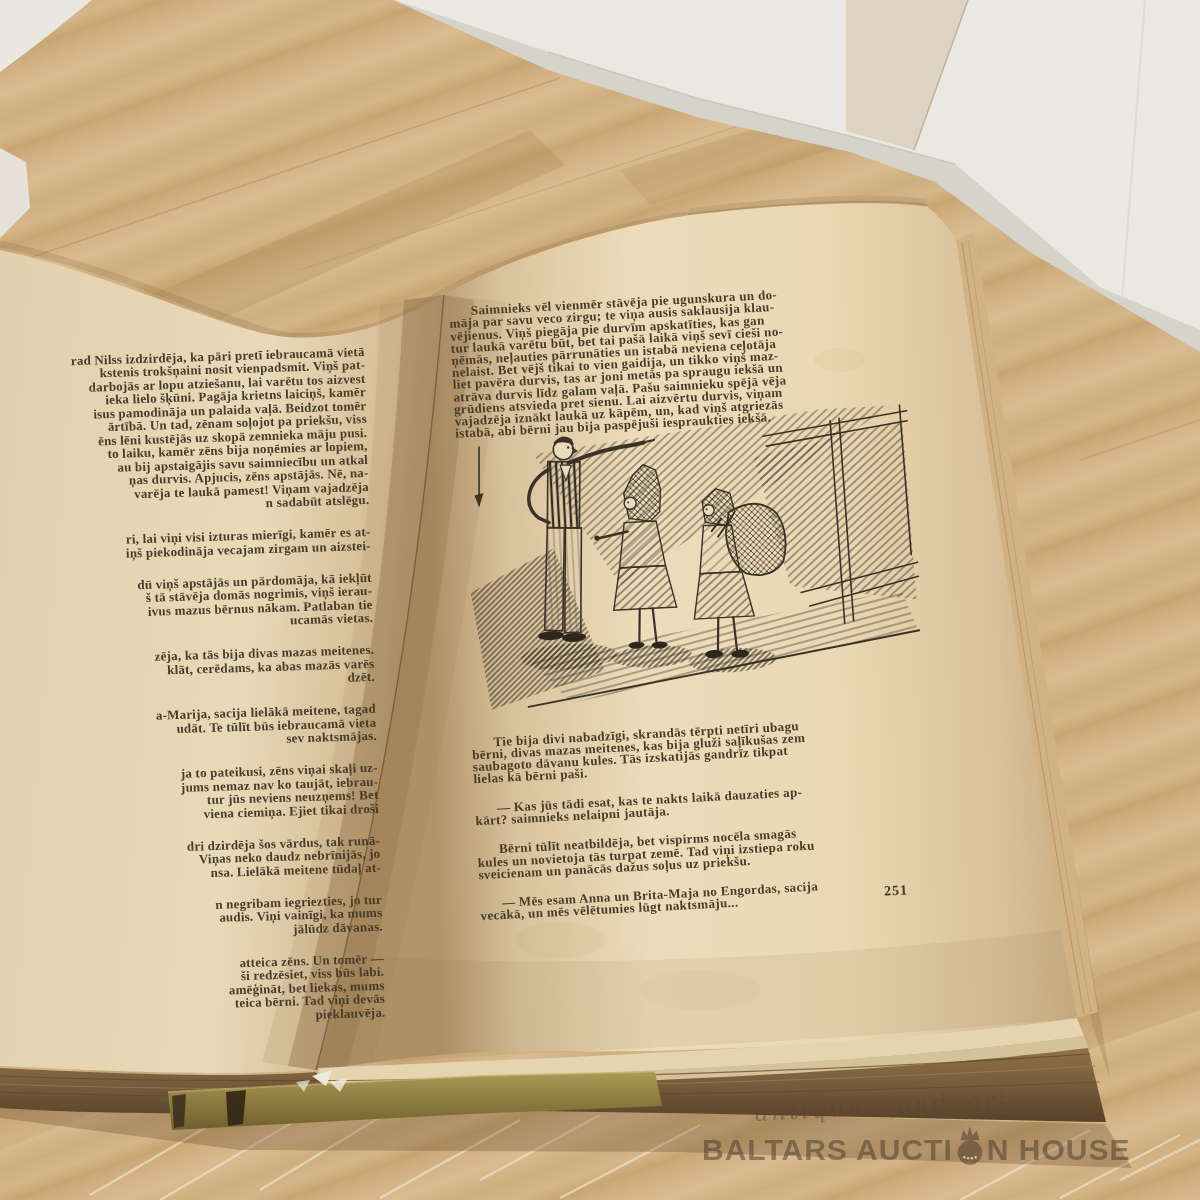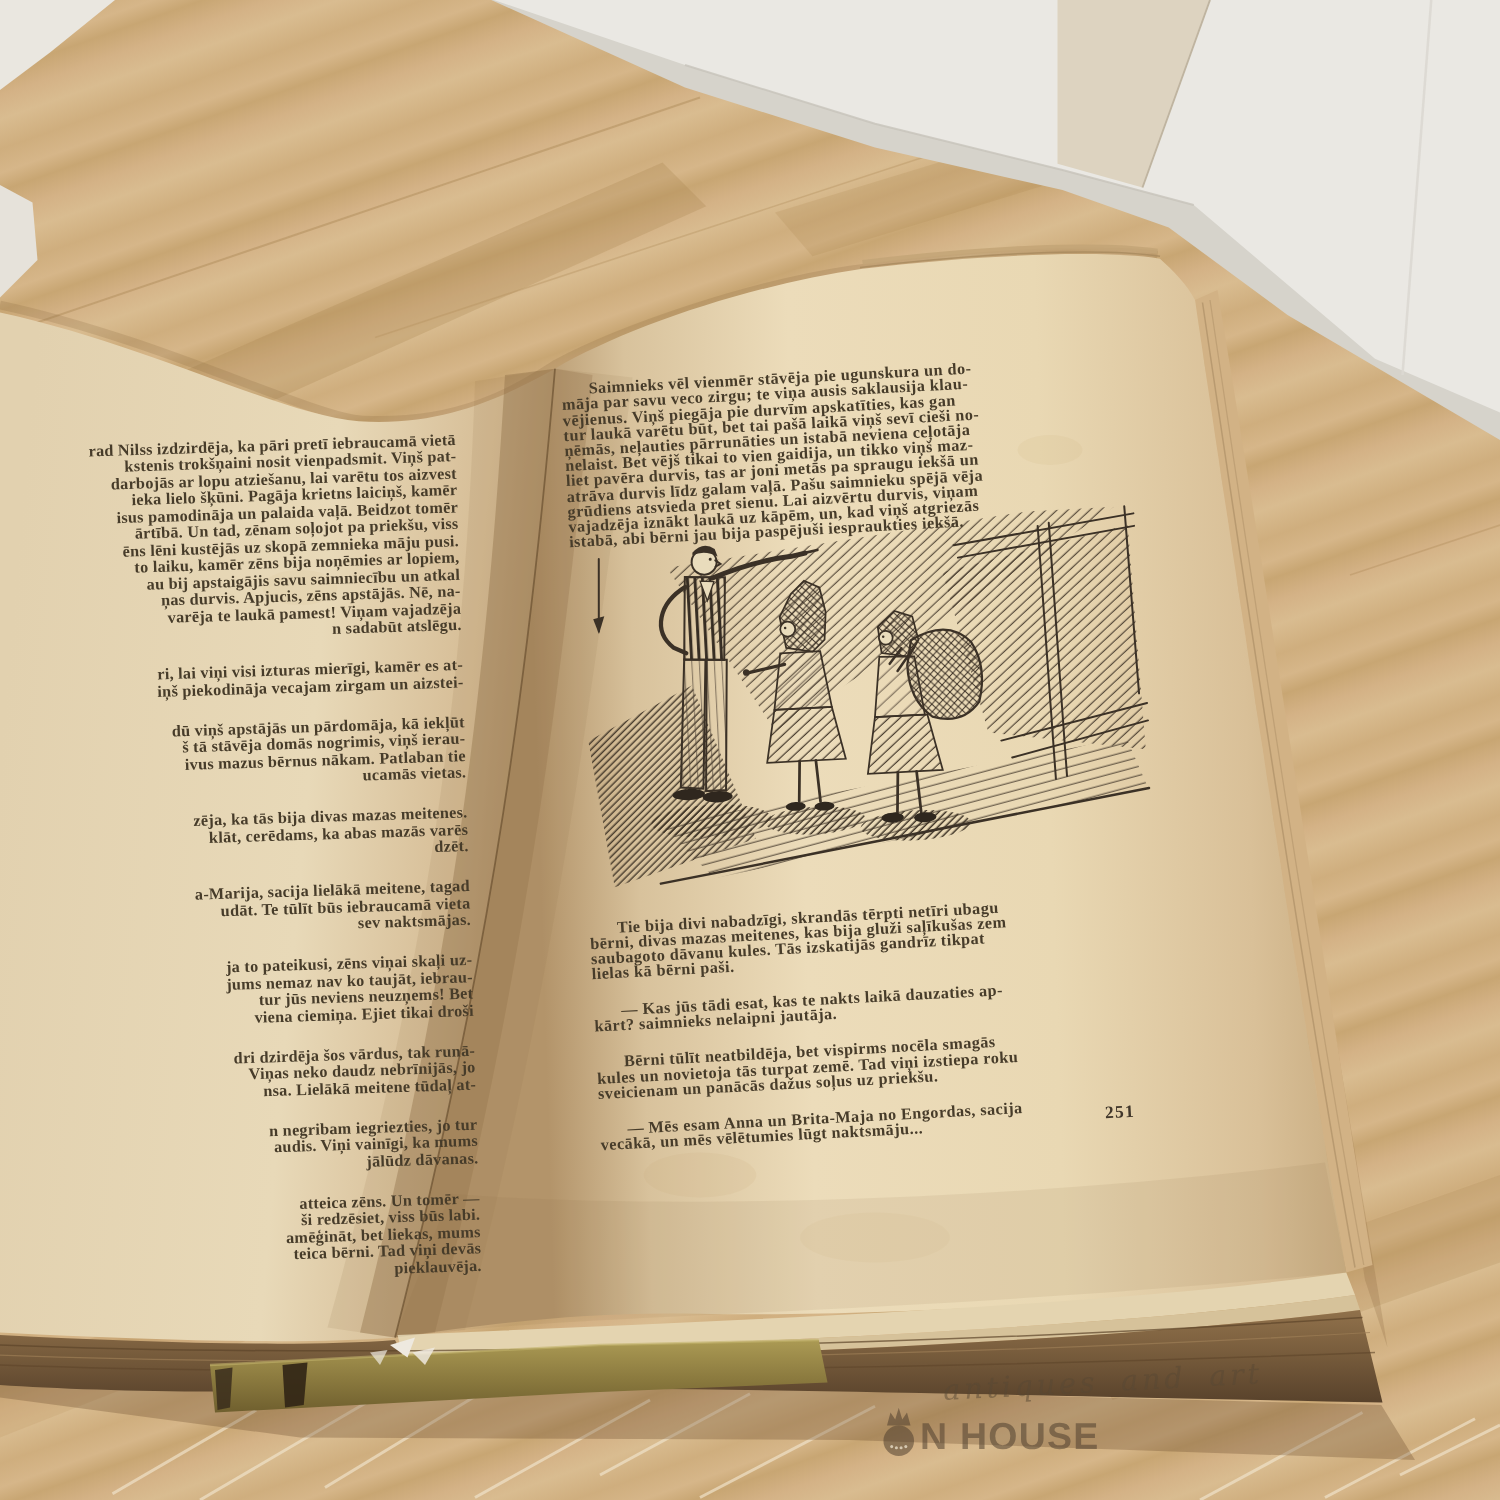--- a/index.html
+++ b/index.html
@@ -324,20 +324,21 @@
 sveicienam un panācās dažus soļus uz priekšu.</p>
   <p>— Mēs esam Anna un Brita-Maja no Engordas, sacija
 vecākā, un mēs vēlētumies lūgt naktsmāju...</p>
 </div>
 
 <div class="page-number">251</div>
 
 <div class="watermark">
   <div class="wm-tagline">antiques and art</div>
   <div class="wm-name">
+    <span>BALTARS AUCTI</span>
     <span class="wm-icon">
       <svg width="32" height="44" viewBox="0 0 34 46">
         <g fill="rgba(74,60,44,0.52)">
           <path d="M7,17 L10,6 L14,12 L17,2 L20,12 L24,6 L27,17 Z"></path>
           <circle cx="17" cy="30" r="13"></circle>
         </g>
         <g fill="rgba(226,214,192,0.85)">
           <circle cx="11" cy="35" r="1.3"></circle>
               <circle cx="15" cy="36" r="1.3"></circle>
           <circle cx="19" cy="36" r="1.3"></circle>

